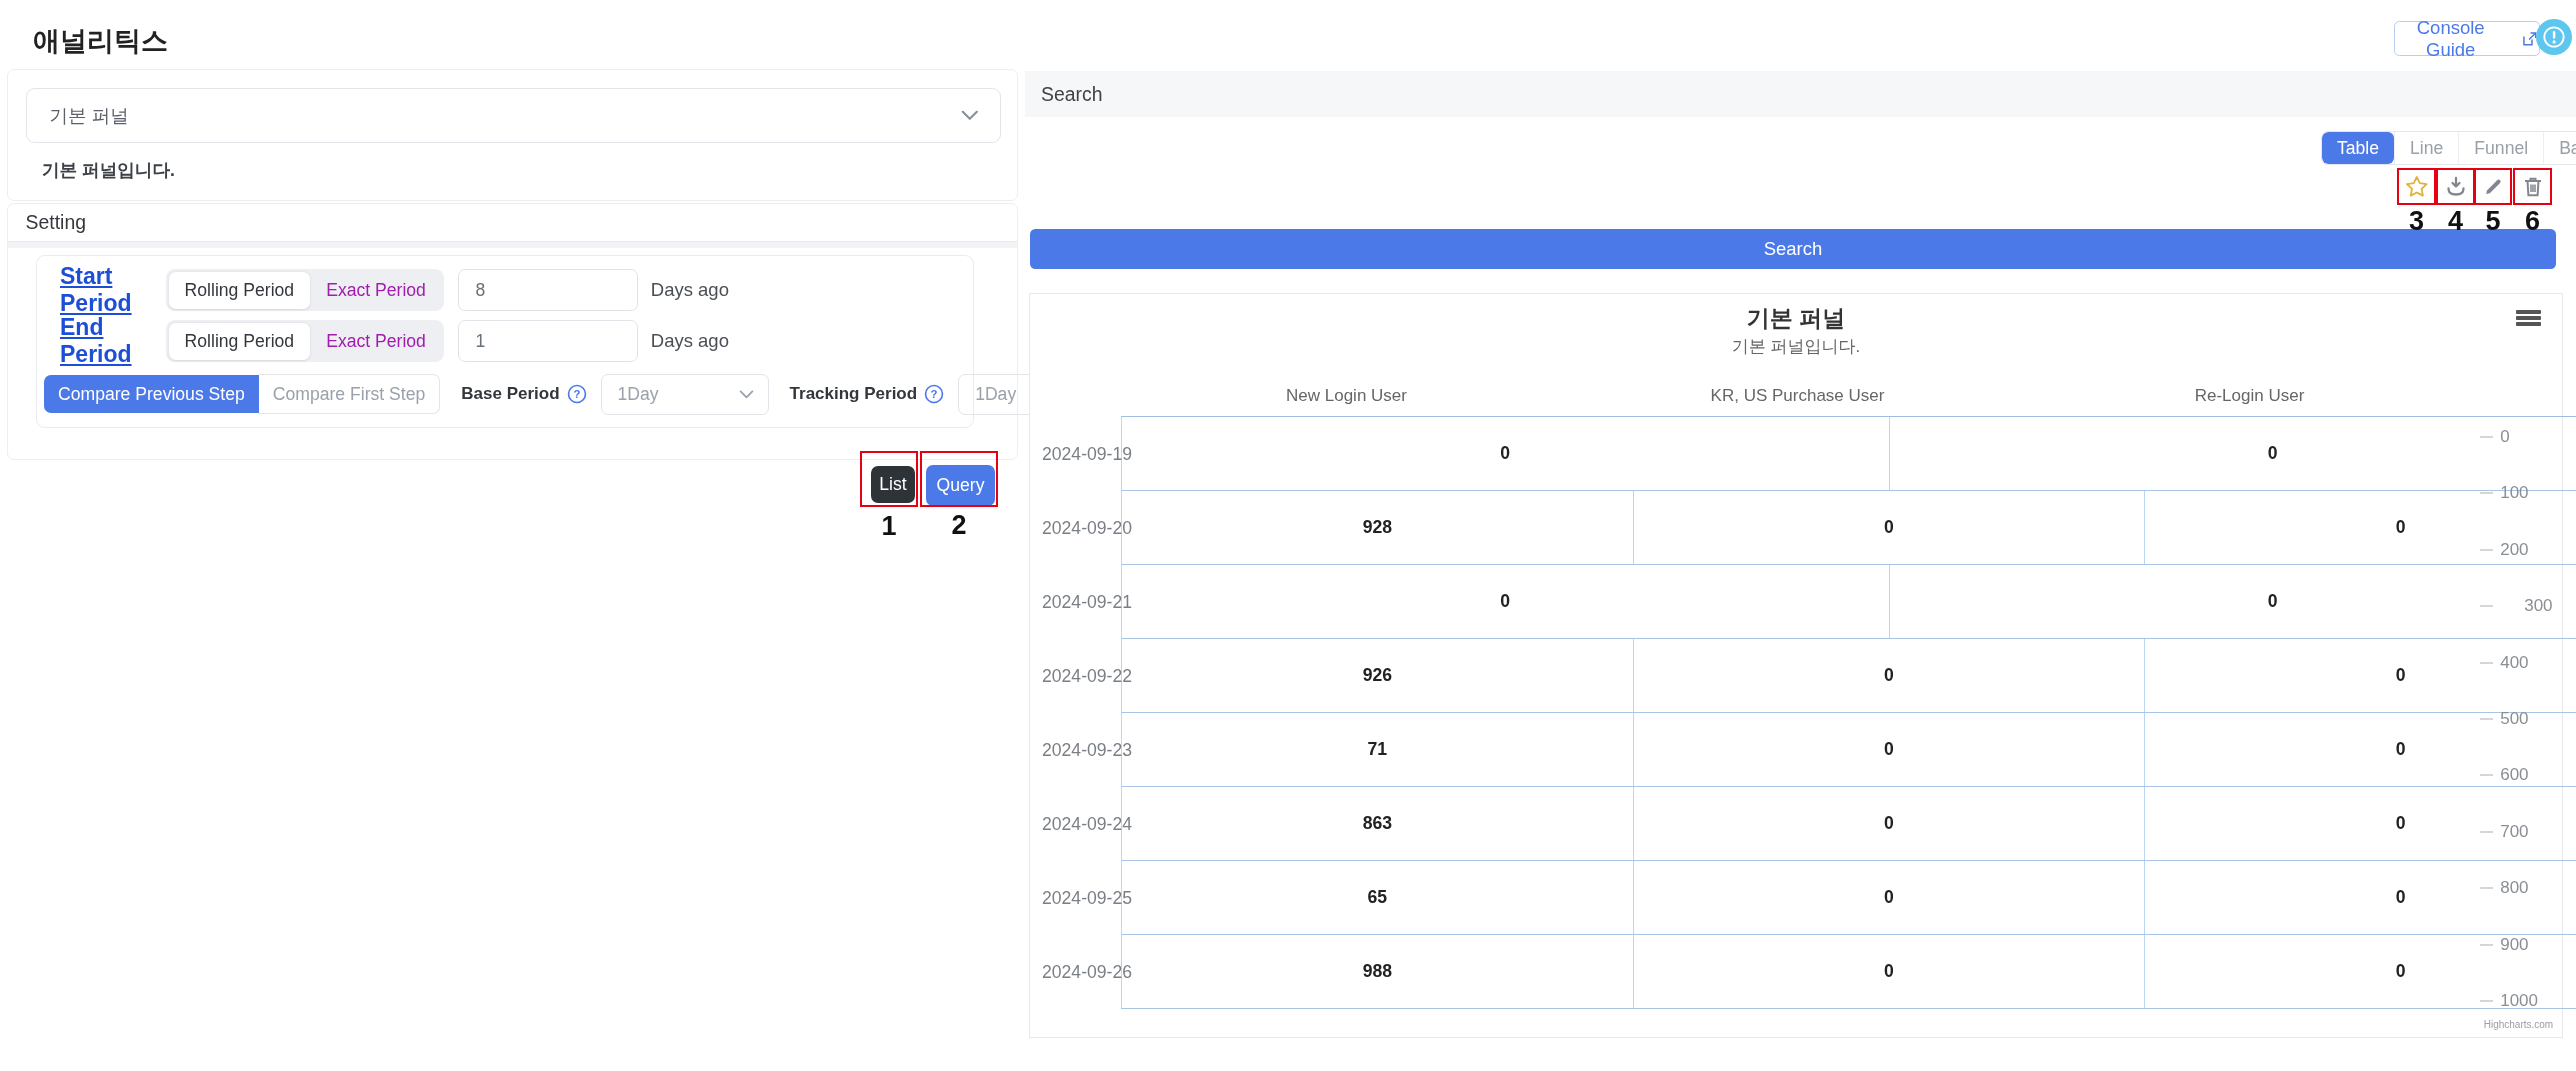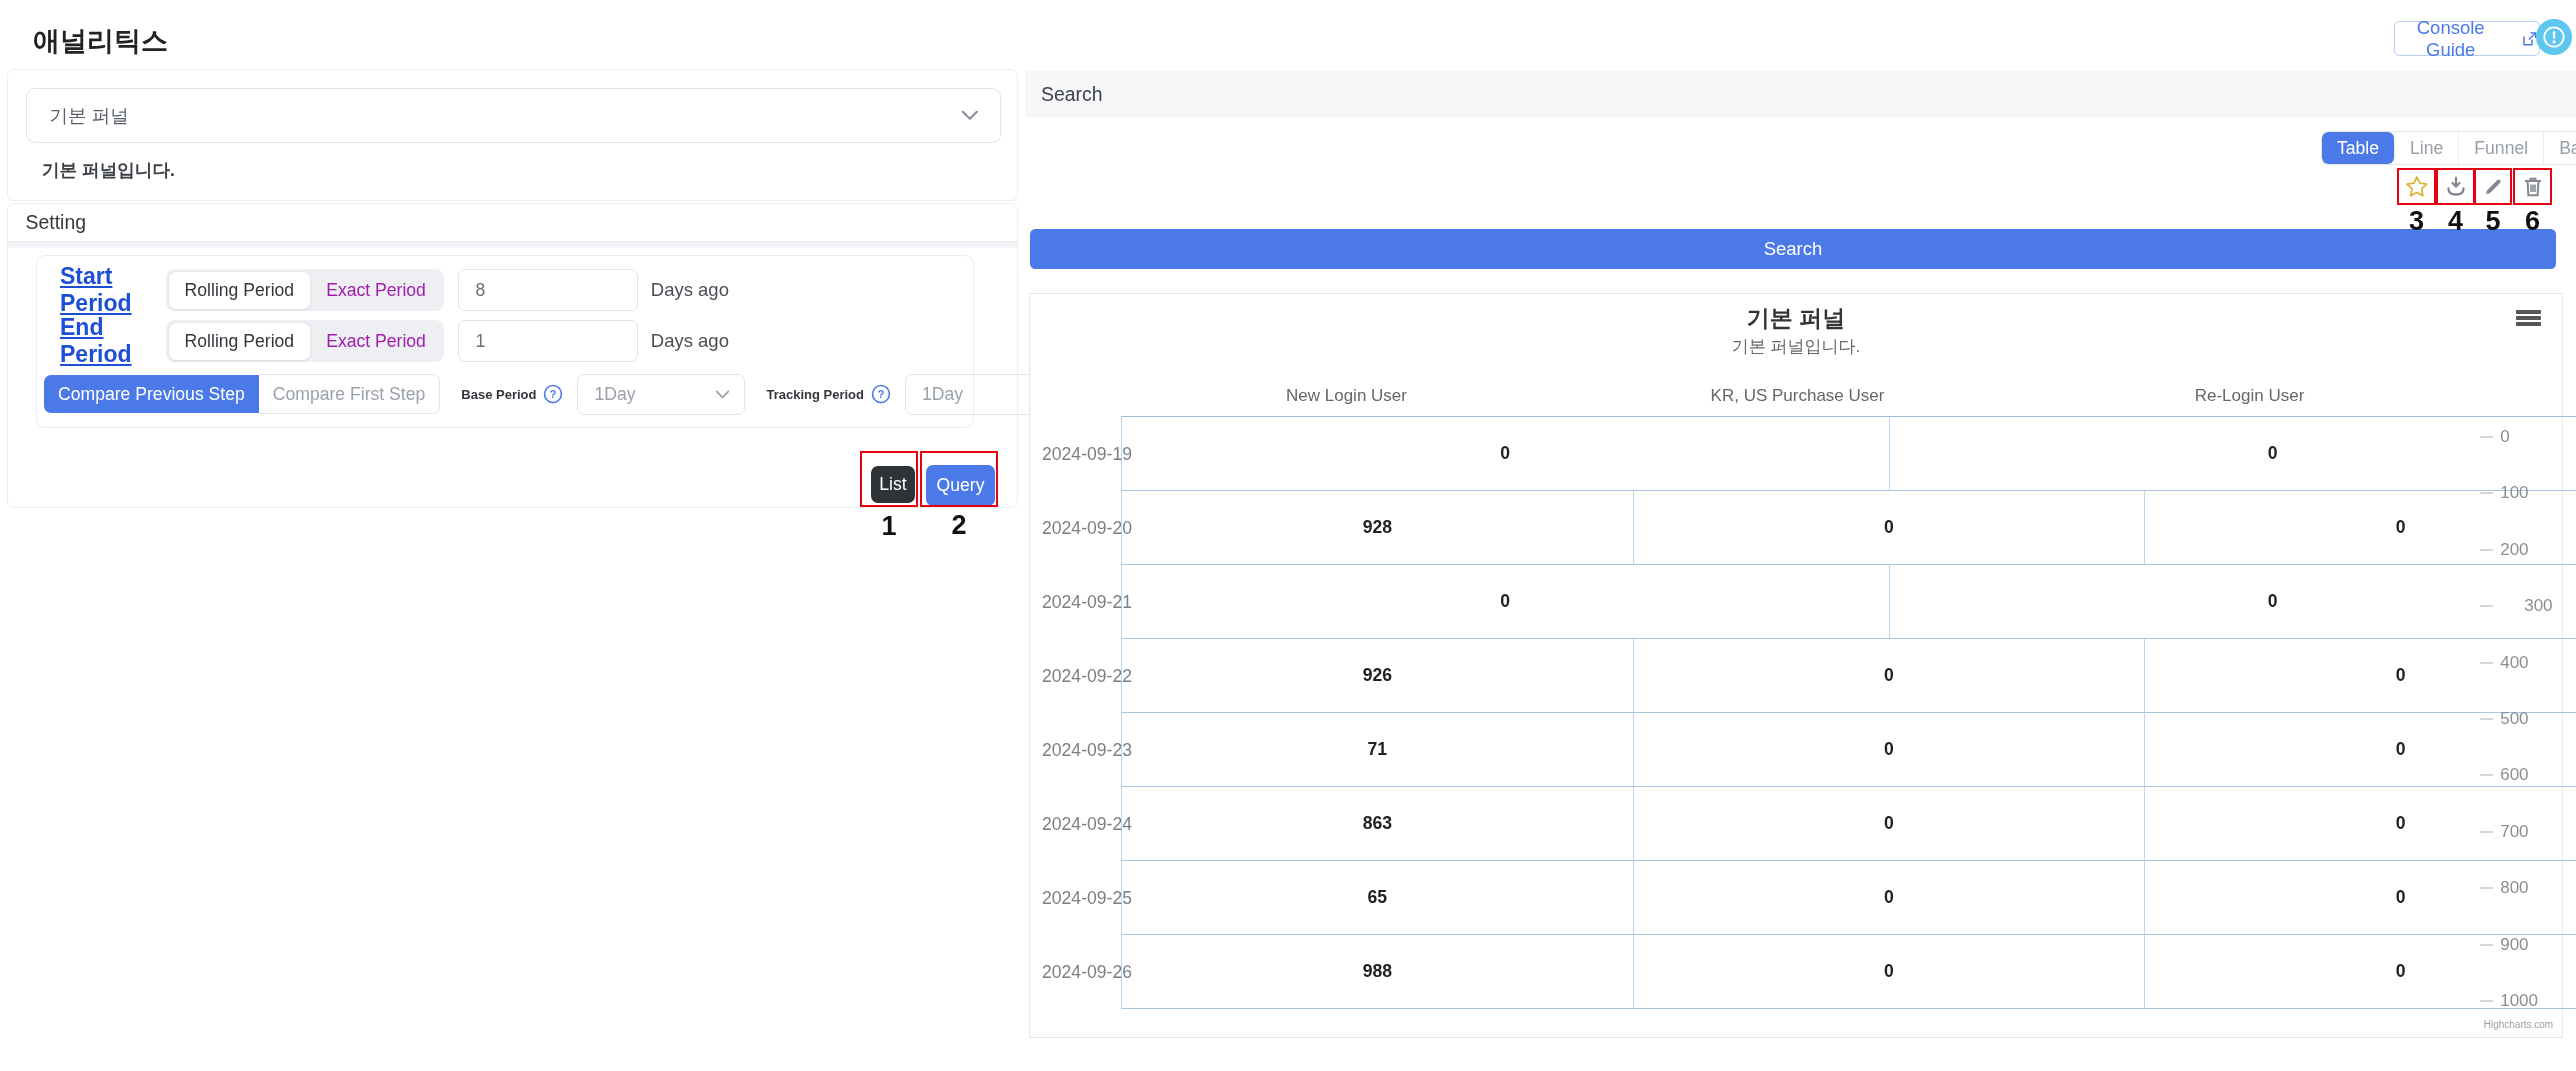--- a/index.html
+++ b/index.html
@@ -10,36 +10,36 @@
   .console-guide { position:absolute; left:2394px; top:21px; width:146px; height:35px; border:0.9px solid #b9cdf2; border-radius:5.3px; background:#fff; color:#4b79e8; font-size:18.5px; display:flex; align-items:center; justify-content:center; gap:8px; cursor:pointer; }
   .float-help { position:absolute; left:2536px; top:18.5px; width:36px; height:36px; border-radius:50%; background:#5ec7ef; display:flex; align-items:center; justify-content:center; z-index:5; cursor:pointer; }
 
   
   .card { position:absolute; background:#fff; border:0.9px solid #eceef1; border-radius:7px; }
   .card-a { left:7px; top:69px; width:1011px; height:132px; }
   .funnel-select { position:absolute; left:17.6px; top:17.6px; width:975px; height:55px; border:0.9px solid #e1e4e9; border-radius:8.8px; display:flex; align-items:center; padding:0 21px 0 23px; cursor:pointer; }
   .funnel-select .val { font-size:18.5px; color:#5a6069; flex:1; }
   .funnel-desc { position:absolute; left:34px; top:88px; font-size:17.6px; font-weight:700; color:#3c4147; }
 
-  .card-b { left:7px; top:203px; width:1011px; height:305px; }
+  .card-b { left:7px; top:203px; width:1011px; height:257px; }
   .setting-header { height:37px; line-height:37px; padding-left:17.6px; font-size:19.4px; color:#35393e; }
   .setting-divider { height:7px; background:#f1f3f6; border-top:0.9px solid #e9ebee; }
   .inner-box { position:absolute; left:28px; top:51px; width:938px; height:173px; border:0.9px solid #e9ebee; border-radius:8.8px; }
   .p-row { position:absolute; left:0; width:100%; height:44px; display:flex; align-items:center; padding-left:23px; }
   .p-row.r1 { top:12.3px; } .p-row.r2 { top:63px; } .p-row.r3 { top:116px; padding-left:7px; }
   .p-label { font-size:23px; font-weight:600; color:#1d4ed8; width:106px; flex:none;text-decoration:underline; }
   .seg { display:flex; background:#edeff3; border-radius:8.8px; padding:2.6px; flex:none; }
   .seg-item { font-size:17.6px; padding:8px 16px; border-radius:7px; color:#a21caf; white-space:nowrap; cursor:pointer; }
   .seg-item.active { background:#fff; color:#33373c; box-shadow:0 0.9px 2.6px rgba(0,0,0,.10); }
   .num-input { width:180px; height:42px; border:0.9px solid #e0e4e9; border-radius:7px; font-size:17.6px; color:#6a7078; padding-left:16px; margin-left:14px; font-family:"Liberation Sans",sans-serif; }
   .suffix { font-size:18.5px; color:#4a4f55; margin-left:12.3px; }
   .cmp { display:flex; flex:none;align-items:center; }
   .cmp-a { background:#4b79e8; color:#fff; font-size:17.6px; padding:8.8px 14px; border-radius:7px 0 0 7px; white-space:nowrap; cursor:pointer; }
   .cmp-b { background:#fff; color:#9aa1ab; font-size:17.6px; padding:8.8px 14px; border:0.9px solid #e2e5ea; border-left:none; border-radius:0 7px 7px 0; white-space:nowrap; cursor:pointer; }
-  .mini-label { font-size:13px; font-weight:600; color:#33373c; margin-left:21px; white-space:nowrap; }
+  .mini-label { font-size:17px; font-weight:600; color:#33373c; margin-left:21px; white-space:nowrap; }
   .q-icon { margin-left:7px; display:inline-flex; }
   .mini-select { height:41px; border:0.9px solid #e1e4e9; border-radius:7px; display:flex; align-items:center; padding:0 14px 0 16px; margin-left:14px; cursor:pointer; flex:none; }
   .mini-select .val { font-size:17.6px; color:#9aa1ab; }
   .mini-select.w1 { width:168px; } .mini-select.w2 { width:175px; }
   .mini-select svg { margin-left:auto; }
 
   .btn-list  { position:absolute; left:871px;  top:466px; width:44px; height:37px; background:#2e3338; color:#fff; font-size:17.6px; border:none; border-radius:7px; cursor:pointer; }
   .btn-query { position:absolute; left:926px; top:465px; width:69px; height:41px; background:#4b79e8; color:#fff; font-size:17.6px; border:none; border-radius:7px; cursor:pointer; }
 
   

